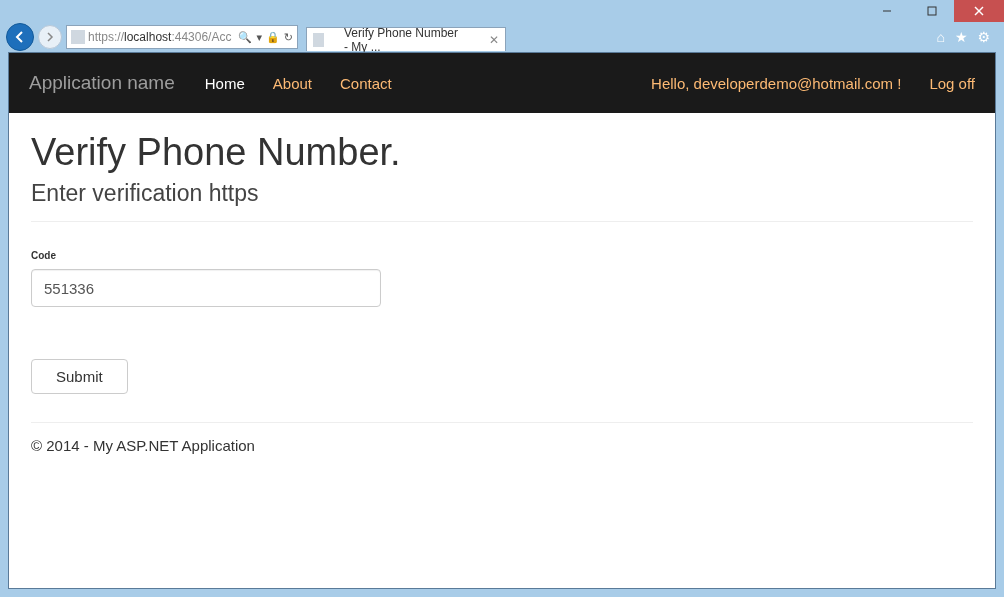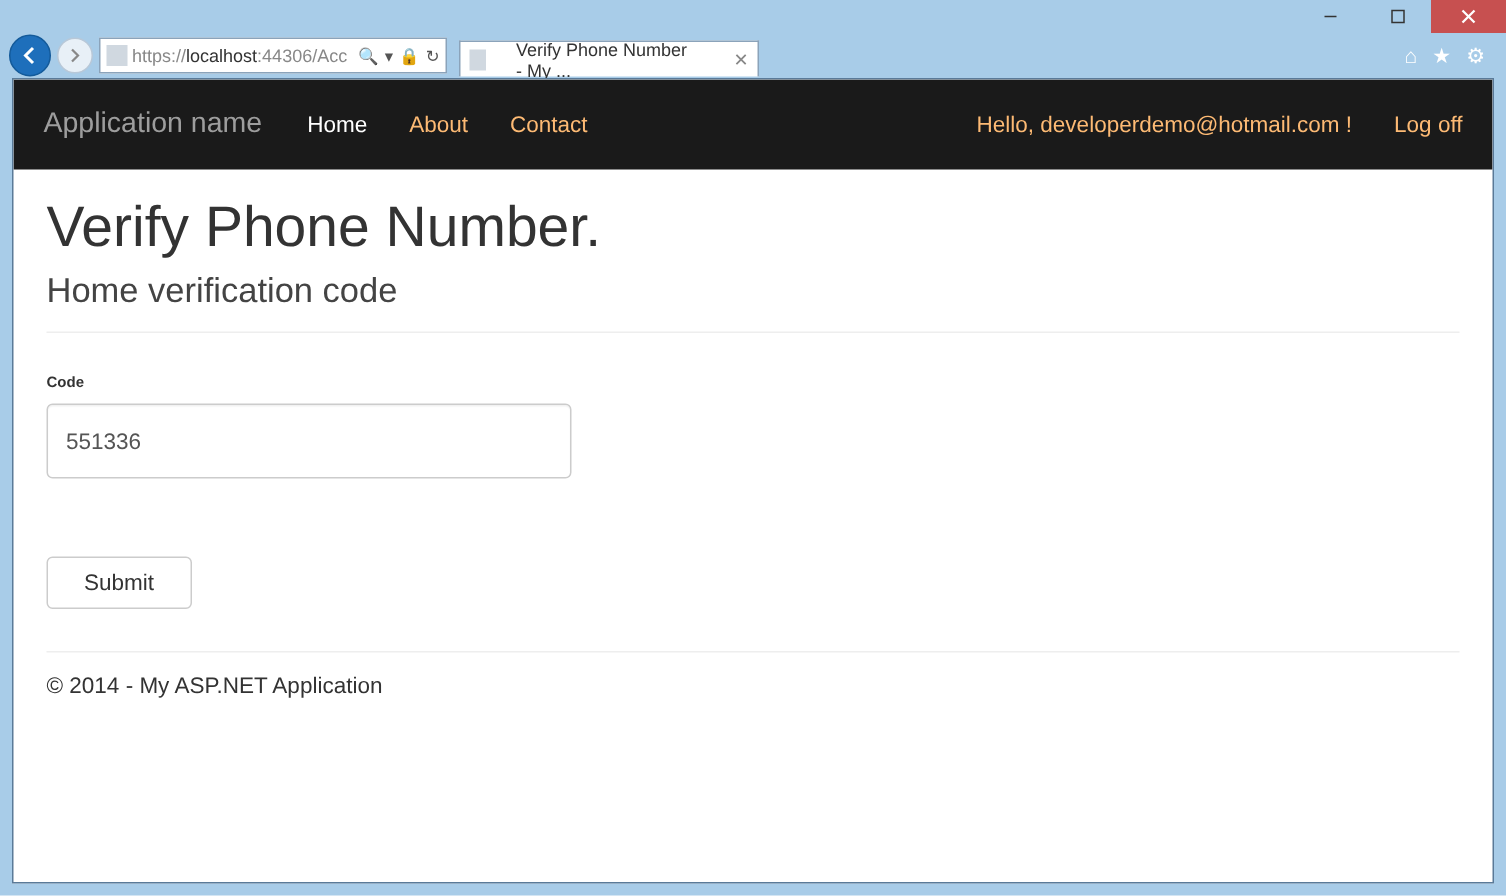--- a/index.html
+++ b/index.html
@@ -149,21 +149,21 @@
     .hr { border: none; border-top: 1px solid #eee; margin: 10px 0 28px; }
     .form-group { margin-bottom: 52px; }
     label.control-label {
       display: block;
       font-weight: bold;
       font-size: 10px;
       margin-bottom: 8px;
     }
     input.form-control {
       width: 350px;
-      height: 50px;
+      height: 38px;
       border: 1px solid #ccc;
       border-radius: 4px;
       padding: 0 12px;
       font-size: 15px;
       color: #555;
       box-shadow: inset 0 1px 1px rgba(0,0,0,0.06);
     }
     button.btn {
       background: #fff;
       border: 1px solid #ccc;
@@ -241,21 +241,21 @@
     <span class="navlink white">Home</span>
     <span class="navlink">About</span>
     <span class="navlink">Contact</span>
     <span class="spacer"></span>
     <span class="navlink">Hello, developerdemo@hotmail.com !</span>
     <span class="navlink" style="margin-right:0">Log off</span>
   </div>
 
   <div class="page-body">
     <h1>Verify Phone Number.</h1>
-    <h2>Home verification code</h2>
+    <h2>Enter verification https</h2>
     <hr class="hr">
 
     <div class="form-group">
       <label class="control-label">Code</label>
       <input type="text" class="form-control" value="551336" style="">
     </div>
 
     <button class="btn">Submit</button>
 
     <hr class="hr2">

